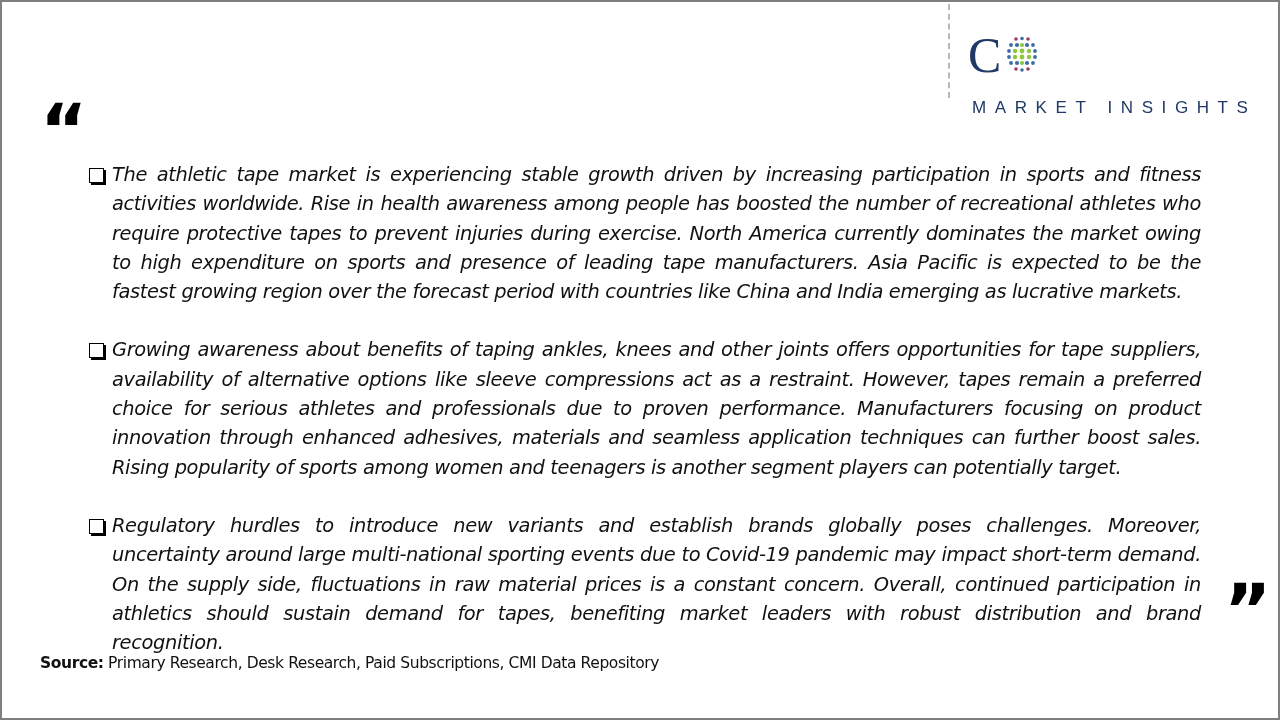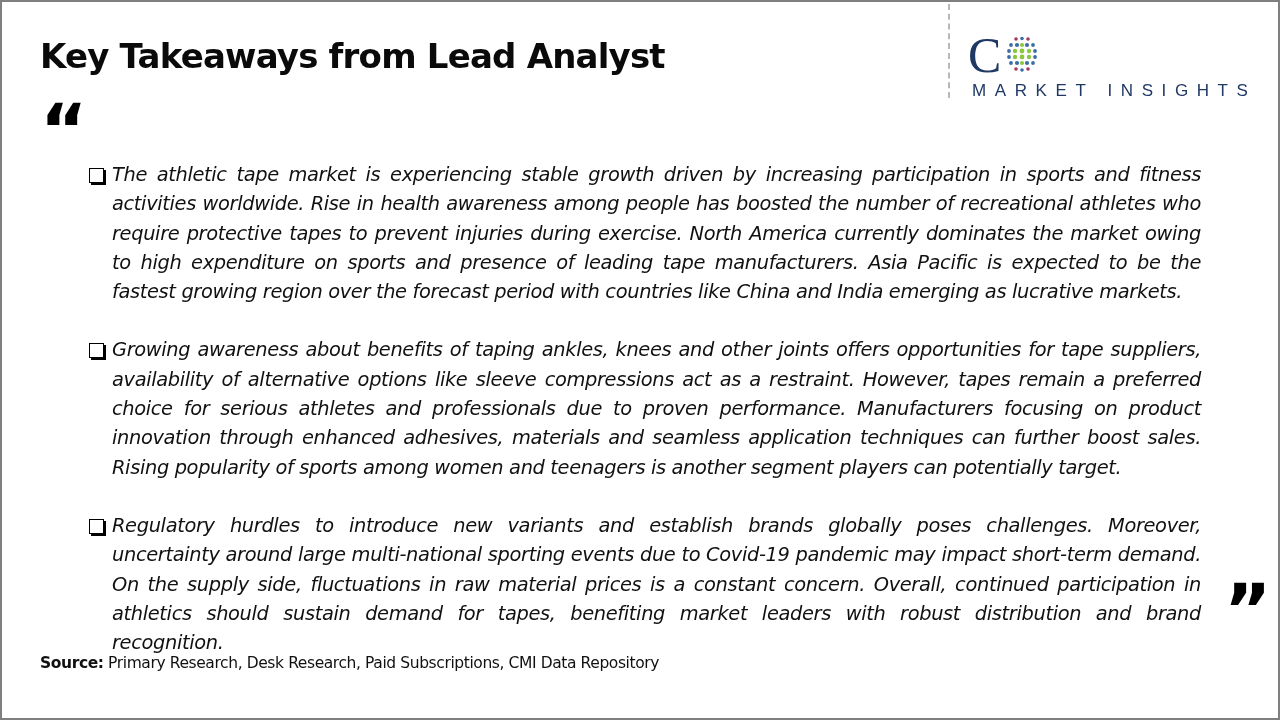--- a/index.html
+++ b/index.html
@@ -3,34 +3,33 @@
 <meta charset="utf-8">
 <style>
   html, body { margin:0; padding:0; }
   body { width:1280px; height:720px; background:#ffffff; overflow:hidden; }
   .slide { position:relative; width:1276px; height:716px; border:2px solid #7f7f7f; background:#fff; font-family:"Liberation Sans", sans-serif; color:#111; }
   .title { position:absolute; left:38px; top:34px; font-family:"DejaVu Sans", sans-serif; font-weight:bold; font-size:34px; letter-spacing:-0.8px; color:#0a0a0a; }
   .divider { position:absolute; left:946px; top:2px; height:94px; border-left:2px dashed #b8b8b8; }
   .logo { position:absolute; left:966px; top:28px; width:300px; height:72px; }
   .logo-top { display:flex; align-items:center; font-family:"Liberation Serif", serif; color:#1f3864; font-size:50px; line-height:50px; letter-spacing:1px; }
   .logo-globe { width:34px; height:40px; margin:0 3px; }
-  .logo-sub { font-family:"Liberation Sans", sans-serif; color:#1f3864; font-size:17px; letter-spacing:8.6px; margin-top:1px; margin-left:4px; }
+  .logo-sub { font-family:"Liberation Sans", sans-serif; color:#1f3864; font-size:17px; letter-spacing:8.6px; margin-top:18px; margin-left:4px; }
   .quote-open { position:absolute; left:38px; top:92px; font-family:"DejaVu Sans", sans-serif; font-weight:bold; font-size:72px; line-height:72px; color:#000; }
   .quote-close { position:absolute; left:1222px; top:572px; font-family:"DejaVu Sans", sans-serif; font-weight:bold; font-size:72px; line-height:72px; color:#000; }
   .bullets { position:absolute; left:86px; top:116px; width:1113px;margin-top:42px; }
   .bullet { position:relative; padding-left:24px; font-family:"DejaVu Sans", sans-serif; font-style:italic; font-size:19.4px; line-height:29.3px; text-align:justify; color:#111; letter-spacing:-0.35px; margin-bottom:29px; }
   .box { position:absolute; left:1px; top:8px; width:13px; height:13px; border:1.8px solid #000; box-shadow:2px 2px 0 #000; background:#fff; }
   .source { position:absolute; left:38px; top:652px; font-family:"DejaVu Sans", sans-serif; font-size:15.5px; color:#111; letter-spacing:-0.4px; }
   .source b { font-weight:bold; }
 </style>
 </head>
 <body>
 
 <div class="slide">
-  <div class="title">Key Takeaways from Lead Analyst</div>
 
   <div class="divider"></div>
 
   <div class="logo">
     <div class="logo-top">
       <span>C</span>
       <svg class="logo-globe" viewBox="0 0 34 40">
         <g>
           <circle cx="11" cy="4" r="1.8" fill="#a3385f"></circle>
             <circle cx="17" cy="3.5" r="1.8" fill="#3b6ea5"></circle>

